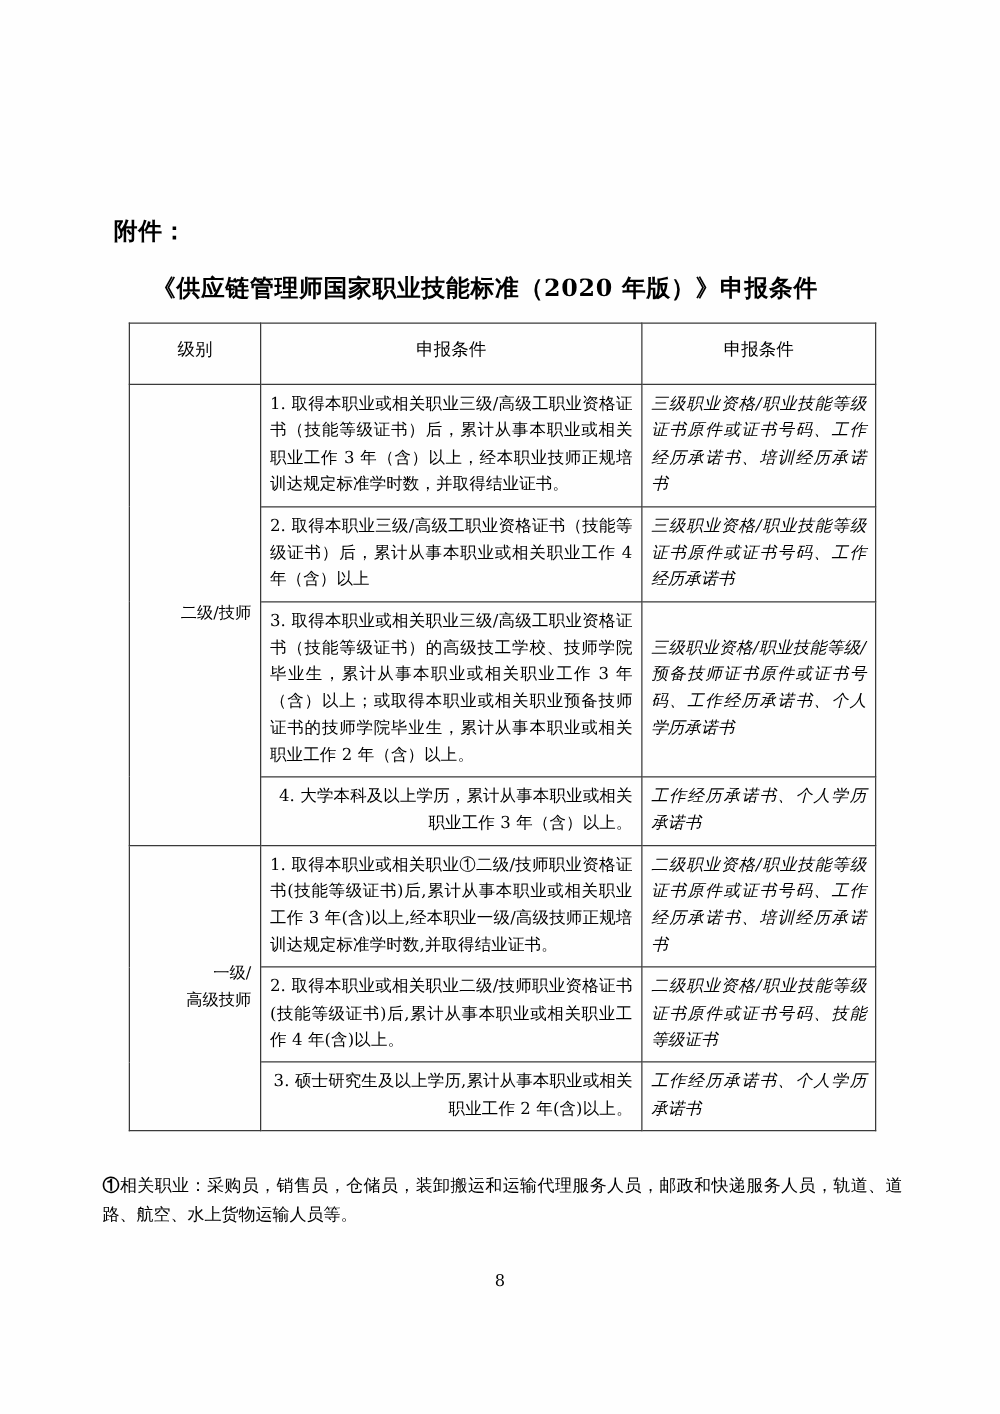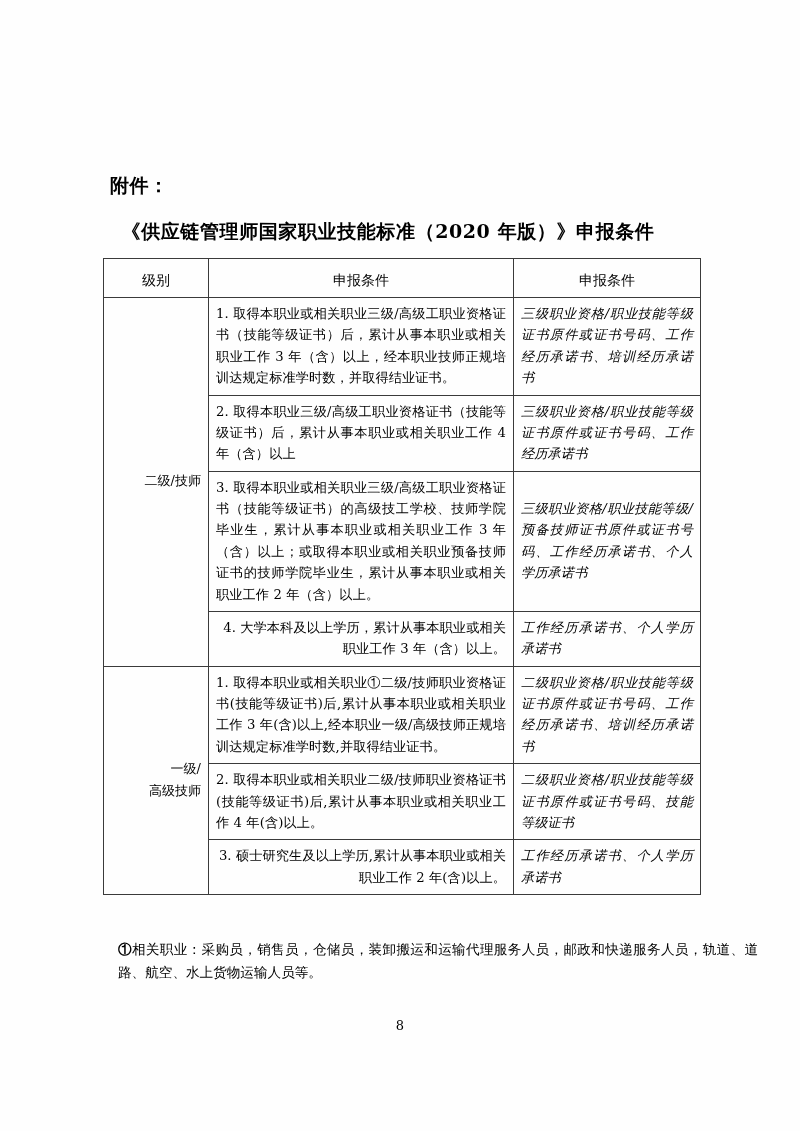--- a/index.html
+++ b/index.html
@@ -22,21 +22,21 @@
     left: 0;
     top: 0;
     width: 800px;
     height: 1131px;
     background: #fefefe;
   }
 
   
   .attachment-label {
     position: absolute;
-    left: 90px;
+    left: 71px;
     top: 174px;
     font-size: 19px;
     font-weight: bold;
     letter-spacing: 0.5px;
     line-height: 1.2;
     font-family: "DejaVu Serif", "Liberation Serif", serif;
     padding-left: 20px;
   }
 
   
@@ -69,21 +69,21 @@
     vertical-align: middle;
     padding: 5px 7px 6px 7px;
     font-weight: normal;
     font-family: "DejaVu Serif", "Liberation Serif", serif;
   }
   .req-table th {
     text-align: center;
     font-size: 14px;
     height: 34px;
     padding-top: 4px;
-    padding-bottom: 0;
+    padding-bottom: 10px;
   }
   .col-level   { width: 105px; }
   .col-cond    { width: 305px; }
   .col-mat     { width: 187px; }
 
   td.level-cell {
     text-align: right;
     vertical-align: middle;
     font-size: 13px;
     line-height: 1.7;
@@ -116,21 +116,20 @@
   
   .footnote {
     position: absolute;
     left: 82px;
     top: 938px;
     width: 640px;
     font-size: 13.6px;
     line-height: 1.72;
     text-align: justify;
     text-justify: inter-character;
-    margin-left: 36px;
   }
   .footnote .fn-marker {
     font-weight: bold;
   }
 
   
   .page-number {
     position: absolute;
     left: 0;
     top: 1018px;

